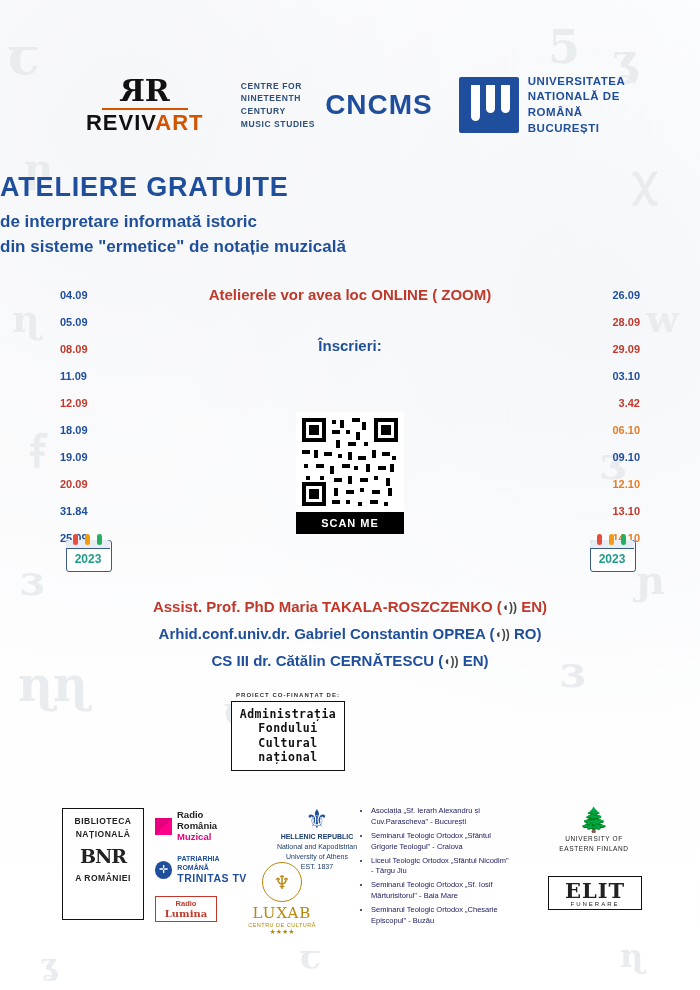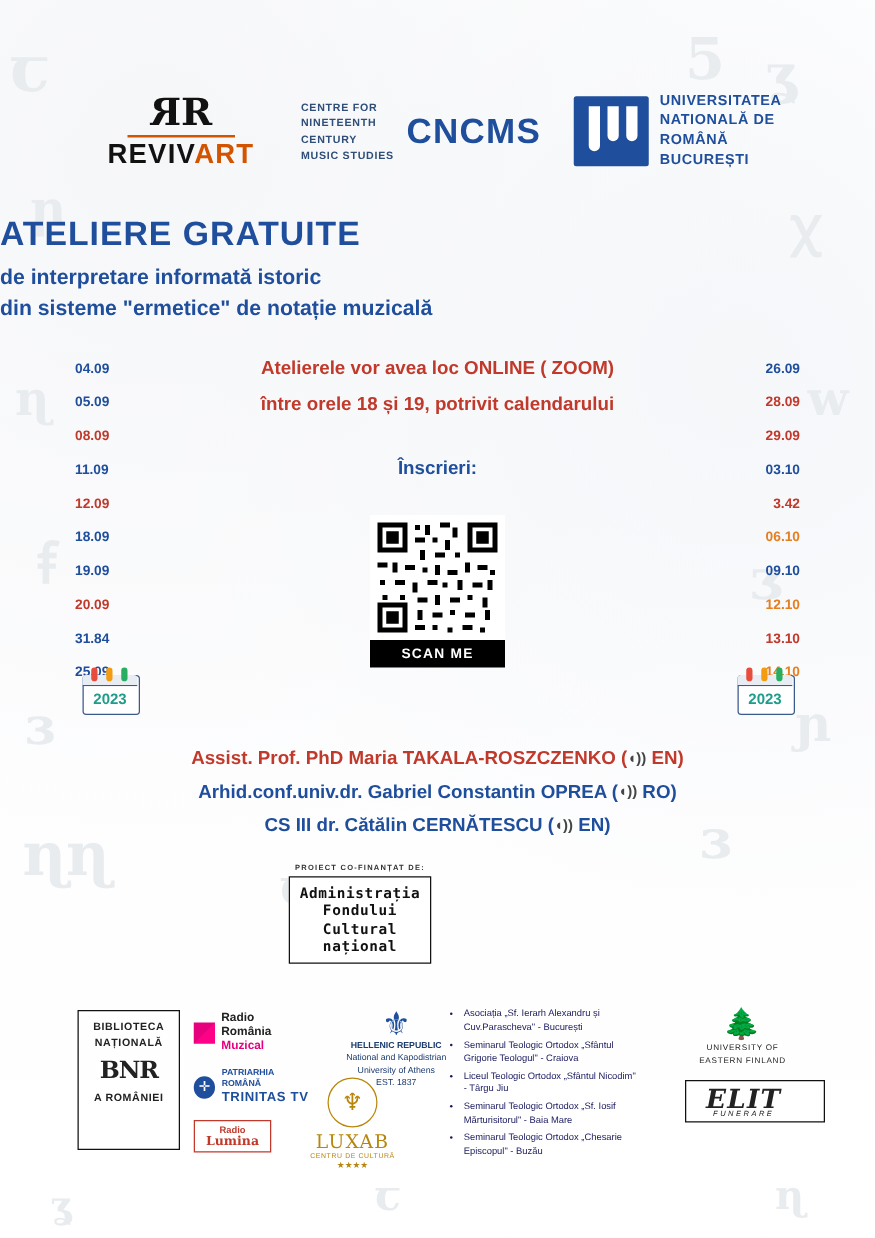--- a/index.html
+++ b/index.html
@@ -442,26 +442,25 @@
   .uef {
     position: absolute;
     left: 548px; top: 8px;
     width: 92px;
     text-align: center;
   }
   .uef-mark { font-size: 24px; color: #222; line-height: 1; }
   .uef-text { font-size: 6.5px; color: #222; letter-spacing: .6px; margin-top: 3px;}
   .elit {
     position: absolute;
-    left: 548px; top: 64px;
+    left: 548px; top: 76px;
     width: 92px;
     text-align: center;
     border: 1.5px solid #111;
-    padding: 3px 18px 2px 0;
-    font-style: italic;
+    padding: 3px 0 2px 0;
   }
   .elit-word { font-family:"DejaVu Serif", serif; font-size: 21px; font-weight: bold; letter-spacing: 1px; line-height:1;}
   .elit-sub { font-size: 6px; letter-spacing: 2px; }
 </style>
 </head>
 <body>
 
 <div class="poster">
 
   <div class="watermark" style="left:8px;top:30px;font-size:52px;">ꞇ</div>
@@ -516,21 +515,20 @@
   </div>
 
   <div class="title-block">
     <div class="title-main">ATELIERE GRATUITE</div>
     <div class="title-sub1">de interpretare informată istoric</div>
     <div class="title-sub2">din sisteme "ermetice" de notație muzicală</div>
   </div>
 
   <div class="center-info">
     <div class="info-line1">Atelierele vor avea loc ONLINE ( ZOOM)</div>
-    <div class="info-line2">între orele 18 și 19, potrivit calendarului</div>
     <div class="inscrieri">Înscrieri:</div>
   </div>
 
   <div class="qr-wrap">
     <div class="qr-code">
 
       <div class="qr-px" style="left:6px;top:6px;width:24px;height:24px;"></div>
       <div class="qr-px" style="left:10px;top:10px;width:16px;height:16px;background:#fff;"></div>
       <div class="qr-px" style="left:13px;top:13px;width:10px;height:10px;background:#000;"></div>
       <div class="qr-px" style="left:78px;top:6px;width:24px;height:24px;"></div>

